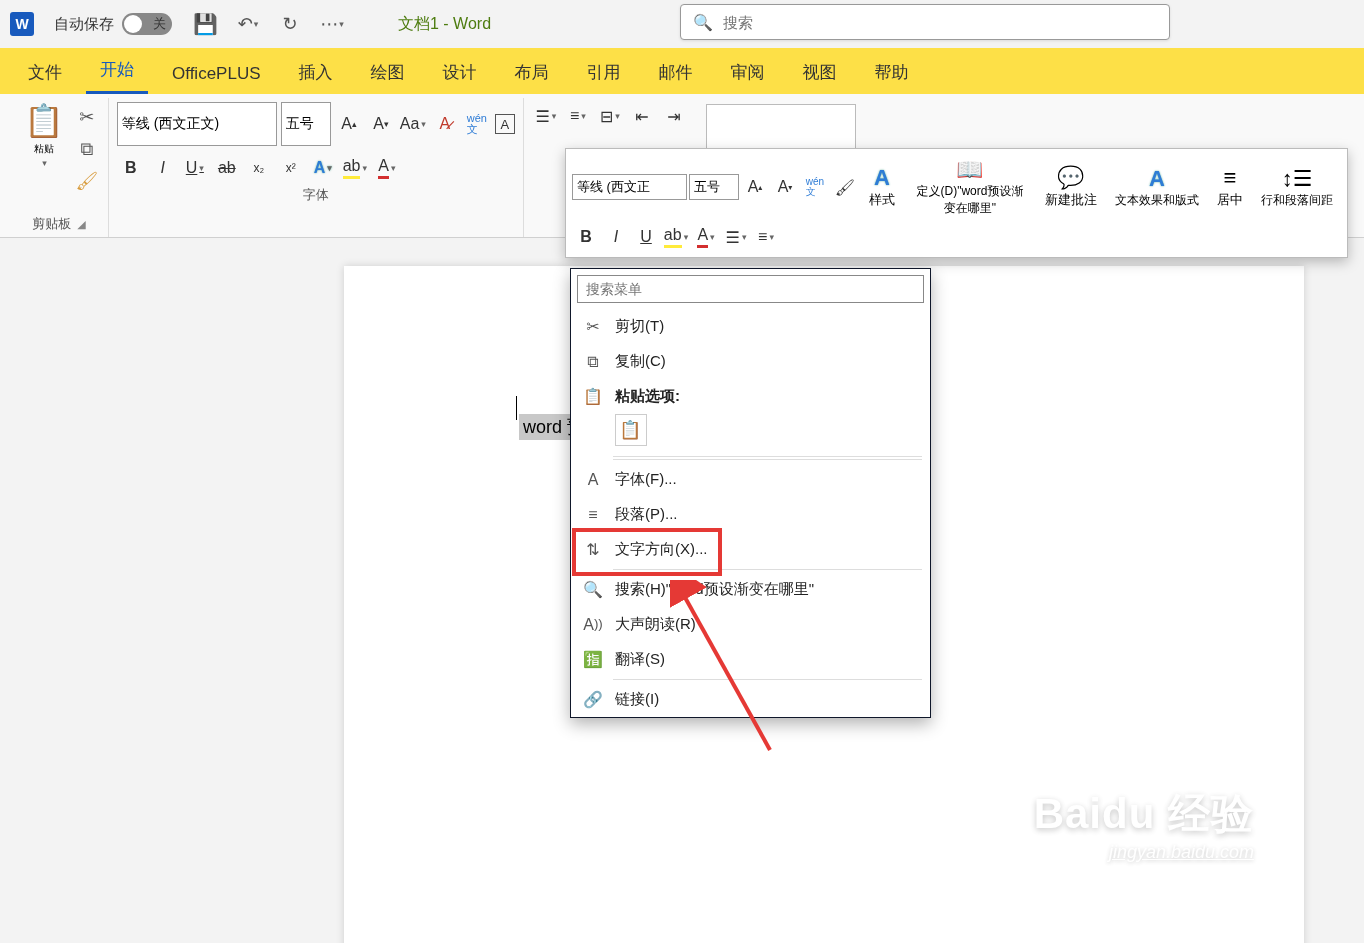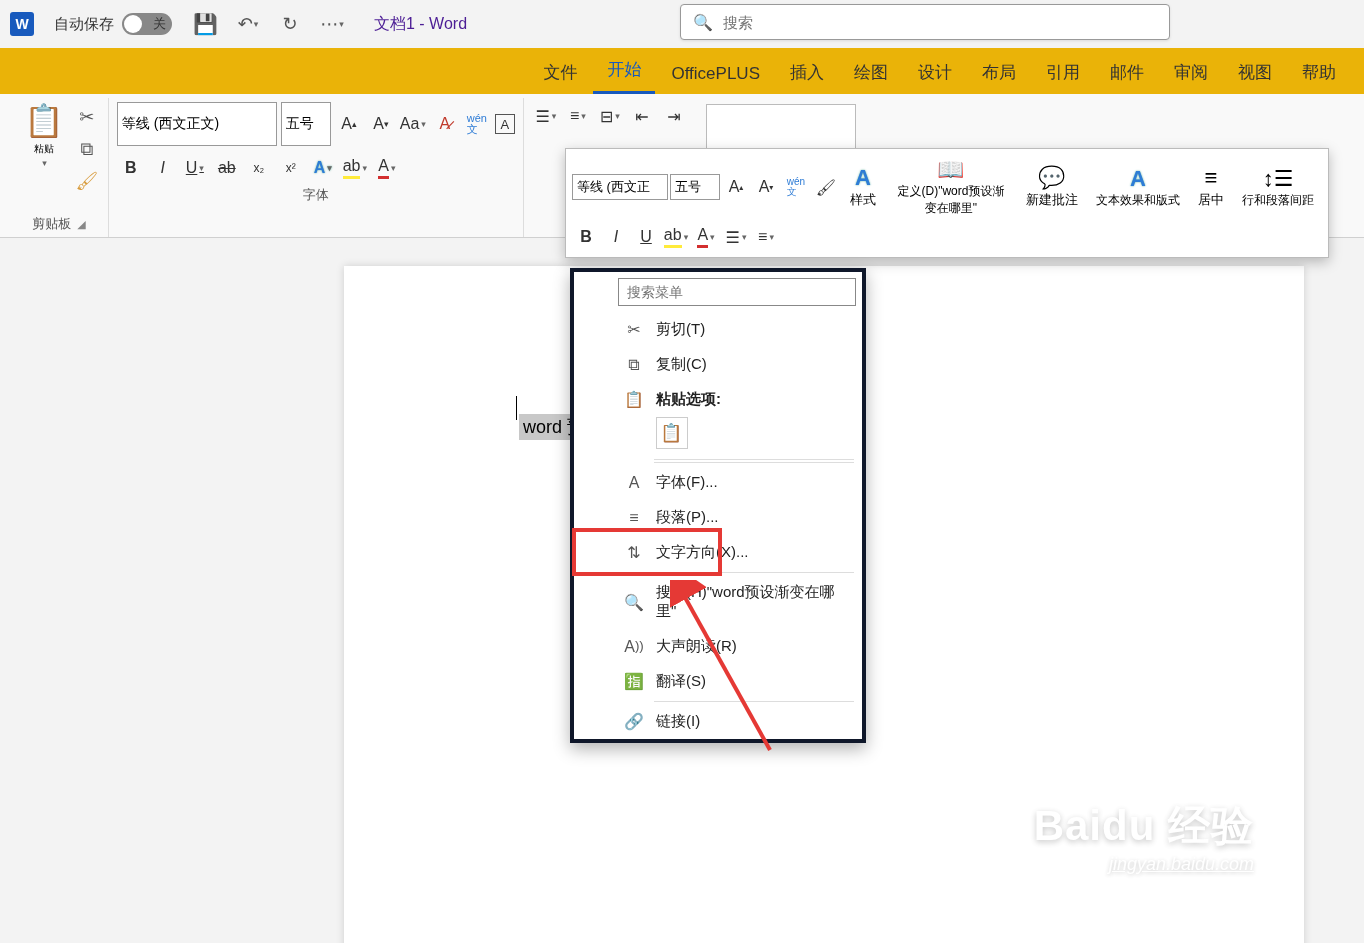--- a/index.html
+++ b/index.html
@@ -8,27 +8,27 @@
 
 .title-bar { height: 48px; display: flex; align-items: center; padding: 0 10px; background: #f3f3f3; }
 .word-icon { width: 24px; height: 24px; background: #185abd; border-radius: 3px; display: flex; align-items: center; justify-content: center; color: #fff; font-weight: bold; font-size: 14px; }
 .autosave { margin-left: 20px; display: flex; align-items: center; gap: 8px; font-size: 15px; color: #333; }
 .toggle { width: 50px; height: 22px; background: #888; border-radius: 11px; position: relative; }
 .toggle-knob { width: 18px; height: 18px; background: #fff; border-radius: 50%; position: absolute; left: 2px; top: 2px; }
 .toggle-label { font-size: 13px; color: #333; position: absolute; right: 6px; top: 2px; }
 .qat { margin-left: 20px; display: flex; align-items: center; gap: 14px; }
 .qat-btn { width: 28px; height: 28px; display: flex; align-items: center; justify-content: center; color: #555; font-size: 18px; cursor: pointer; }
 .save-ico { color: #7b3fc4; font-size: 20px; }
-.title-text { margin-left: 28px; font-size: 16px; color: #4c1d95; }
+.title-text { margin-left: 52px; font-size: 16px; color: #4d7c0f; }
 .search-box { position: absolute; left: 680px; top: 4px; width: 490px; height: 36px; background: #fff; border: 1px solid #999; border-radius: 4px; display: flex; align-items: center; padding: 0 12px; box-shadow: 0 1px 3px rgba(0,0,0,0.1); }
 .search-box .sico { color: #777; margin-right: 10px; }
 .search-box input { border: none; outline: none; font-size: 15px; color: #666; width: 100%; }
 
 
-.ribbon-tabs { height: 46px; display: flex; align-items: flex-end; padding: 0 14px; gap: 2px; background: #eab308; justify-content: flex-end; }
+.ribbon-tabs { height: 46px; display: flex; align-items: flex-end; padding: 0 14px; gap: 10px; background: #fde047; }
 .rtab { padding: 10px 14px; font-size: 17px; color: #333; cursor: pointer; }
 .rtab.active { color: #185abd; border-bottom: 3px solid #185abd; font-weight: 500; }
 
 
 .ribbon { height: 144px; background: #f9f9f9; border-bottom: 1px solid #d0d0d0; display: flex; padding: 4px 10px 0; }
 .rgroup { display: flex; flex-direction: column; border-right: 1px solid #ddd; padding: 0 8px; }
 .rgroup-body { flex: 1; display: flex; align-items: flex-start; gap: 4px; }
 .rgroup-label { text-align: center; font-size: 13px; color: #555; padding: 4px 0; display: flex; justify-content: center; align-items: center; gap: 6px; }
 .rgroup-label .launcher { font-size: 11px; color: #888; }
 .big-btn { display: flex; flex-direction: column; align-items: center; padding: 4px 6px; cursor: pointer; gap: 2px; }
@@ -56,49 +56,49 @@
 .txt-effect { color: #2e7cd6; font-weight: bold; text-shadow: 0 0 2px #5a9; }
 .highlight-bar { border-bottom: 3px solid #ffeb3b; padding-bottom: 1px; }
 .fontcolor-bar { border-bottom: 3px solid #d32f2f; padding-bottom: 1px; }
 
 .para-rows { display: flex; flex-direction: column; gap: 8px; padding-top: 4px; }
 
 
 .mini-toolbar { position: absolute; left: 565px; top: 148px; background: #fff; border: 1px solid #bbb; box-shadow: 0 4px 12px rgba(0,0,0,0.25); padding: 6px; display: flex; flex-direction: column; gap: 4px; z-index: 50; }
 .mini-row { display: flex; align-items: center; gap: 2px; }
 .mini-combo { height: 26px; border: 1px solid #999; background: #fff; font-size: 13px; padding: 0 4px; }
-.mc-name { width: 96px; }
+.mc-name { width: 115px; }
 .mc-size { width: 50px; }
 .mini-big { display: flex; flex-direction: column; align-items: center; padding: 2px 8px; cursor: pointer; font-size: 13px; }
 .mini-big .mico { font-size: 22px; }
 
 
 .doc-area { position: absolute; left: 0; top: 238px; right: 0; bottom: 0; background: #f3f3f3; margin-left: 12px; }
 .page { position: absolute; left: 332px; top: 28px; width: 960px; height: 1200px; background: #fff; box-shadow: 0 0 8px rgba(0,0,0,0.15); }
 .sel-text { position: absolute; left: 175px; top: 148px; background: #c8c8c8; color: #000; font-size: 18px; padding: 1px 4px; }
 .cursor-line { position: absolute; left: 172px; top: 130px; width: 1px; height: 24px; background: #000; }
 
 
-.ctx-menu { position: absolute; left: 570px; top: 268px; width: 296px; background: #fff; border: 4px solid #0f172a; box-shadow: 0 6px 16px rgba(0,0,0,0.3); z-index: 60; padding-left: 38px; }
+.ctx-menu { position: absolute; left: 570px; top: 268px; width: 361px; background: #fff; border: 1px solid #0f172a; box-shadow: 0 6px 16px rgba(0,0,0,0.3); z-index: 60; }
 .ctx-search { margin: 6px; }
 .ctx-search input { width: 100%; height: 28px; border: 1px solid #888; padding: 0 8px; font-size: 14px; outline: none; }
 .ctx-item { display: flex; align-items: center; padding: 8px 12px; font-size: 15px; color: #222; cursor: pointer; gap: 12px; }
 .ctx-item .cico { width: 20px; display: flex; justify-content: center; color: #555; font-size: 16px; }
 .ctx-item.bold-item { font-weight: bold; }
 .ctx-sep { height: 1px; background: #ddd; margin: 2px 8px 2px 42px; }
 .ctx-sub-arrow { margin-left: auto; color: #666; font-size: 12px; }
 .paste-opt-row { padding-left: 44px; padding-bottom: 8px; }
 .paste-opt { width: 32px; height: 32px; border: 1px solid #ccc; display: inline-flex; align-items: center; justify-content: center; font-size: 18px; color: #b07c3a; }
 
 
 .highlight-box { position: absolute; border: 4px solid #e53935; z-index: 70; }
 .arrow-svg { position: absolute; z-index: 71; }
 
 
-.watermark { position: absolute; right: 110px; bottom: 68px; z-index: 80; opacity: 0.75; text-align: right; }
+.watermark { position: absolute; right: 110px; bottom: 80px; z-index: 80; opacity: 0.75; text-align: right; }
 .watermark .wm-main { font-size: 42px; font-weight: bold; color: #fff; text-shadow: 0 2px 6px rgba(0,0,0,0.3); letter-spacing: 1px; }
 .watermark .wm-sub { font-size: 18px; color: #fff; text-shadow: 0 1px 4px rgba(0,0,0,0.3); font-style: italic; text-decoration: underline; }
 .paw { position: absolute; right: 250px; bottom: 142px; z-index: 80; opacity: 0.6; }
 
 .chev { font-size: 9px; color: #666; margin-left: 1px; }
 </style>
 </head>
 <body>
 
 <div class="title-bar">

